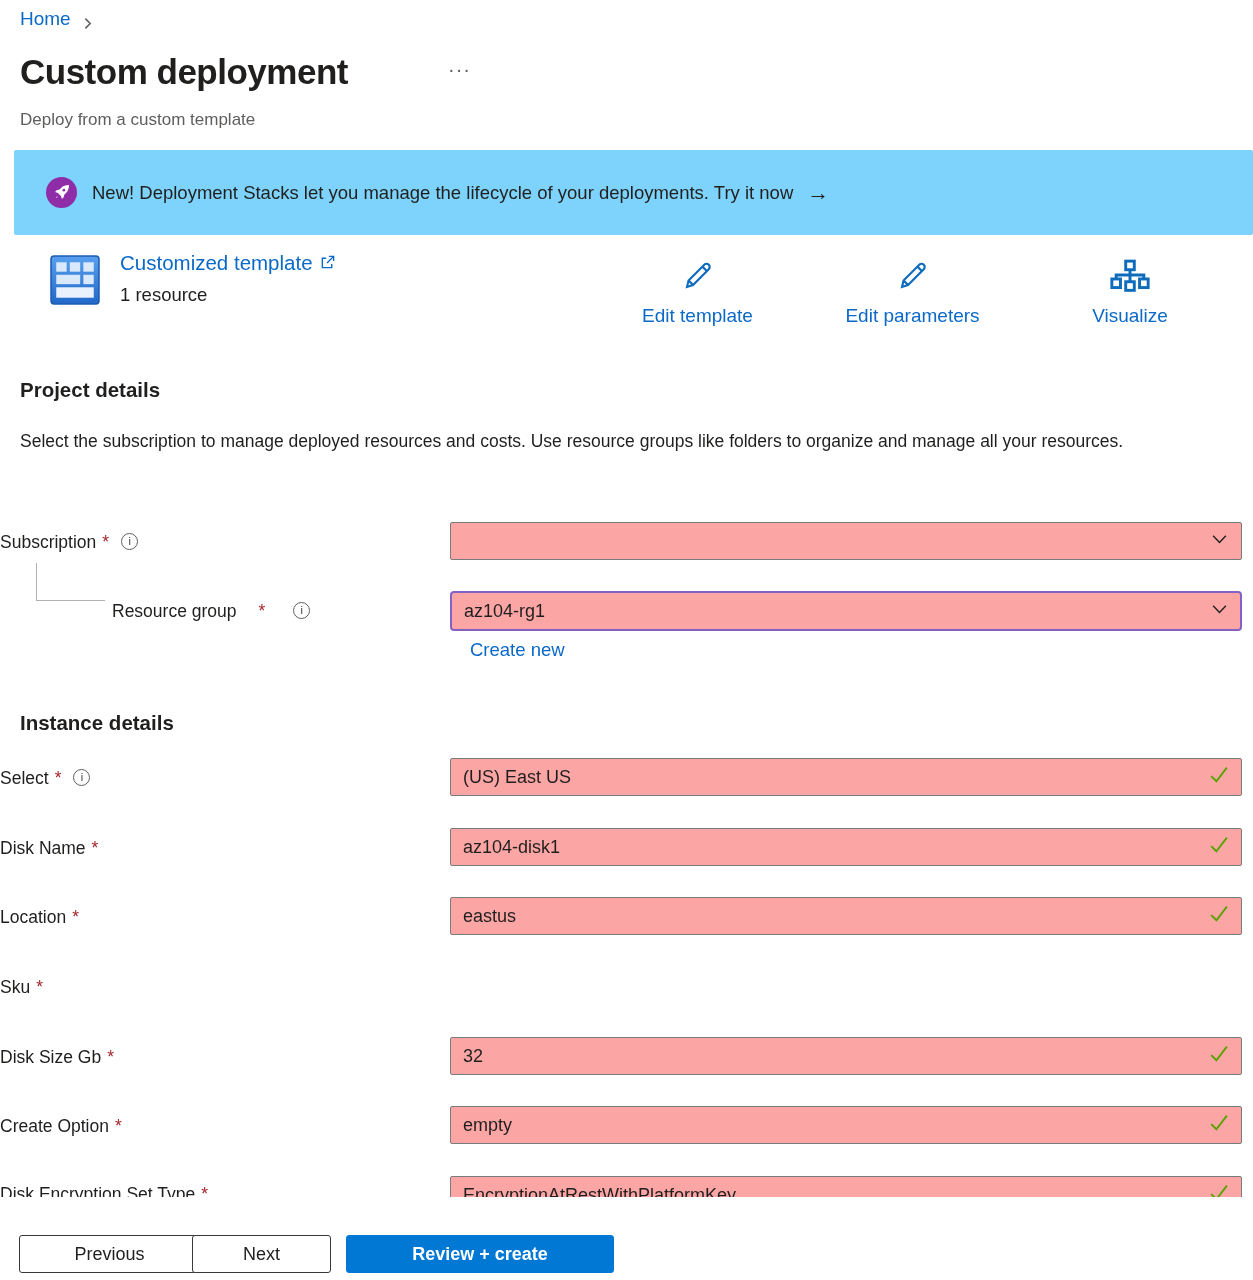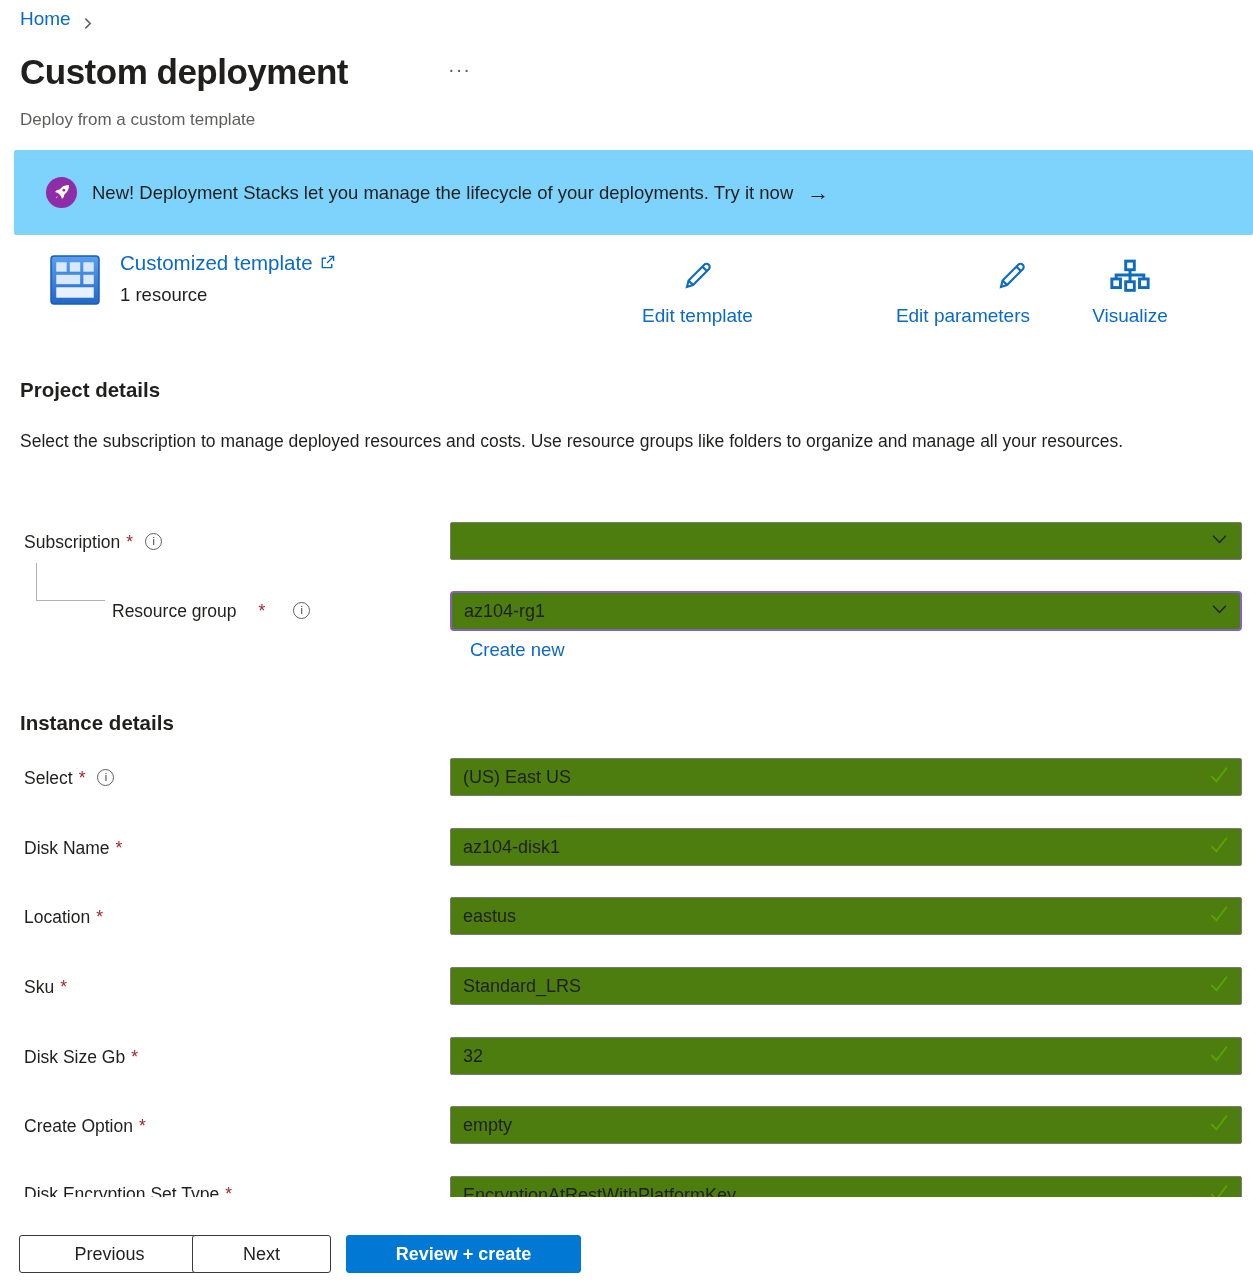--- a/index.html
+++ b/index.html
@@ -25,59 +25,59 @@
     align-items:center; justify-content:center; flex:0 0 auto; }
   .banner-text { margin-left:15px; font-size:18.5px; color:#201f1e; }
   .banner-arrow { margin-left:14px; font-size:22px; color:#201f1e; }
 
   
   .tmpl-icon { top:255px; left:50px; width:50px; height:50px; }
   .tmpl-link { top:251px; left:120px; font-size:20.5px; color:#0b69c7; display:flex; align-items:center; gap:7px; cursor:pointer; }
   .tmpl-sub { top:284px; left:120px; font-size:18.5px; color:#201f1e; }
   .toolbar { top:258px; left:600px; width:640px; display:flex; }
   .tool { display:flex; flex-direction:column; align-items:center; cursor:pointer; }
-  .tool-1 { width:195px; } .tool-2 { width:235px;align-items:flex-end; } .tool-3 { width:200px; }
+  .tool-1 { width:195px; } .tool-2 { width:235px; } .tool-3 { width:200px; }
   .tool .lbl { font-size:19px; color:#0b69c7; margin-top:6px; }
 
   
   .sec-heading { left:20px; font-size:20.5px; font-weight:bold; color:#201f1e; }
   .desc { top:426px; left:20px; width:1165px; font-size:17.5px; line-height:31px; color:#201f1e; }
 
   
   .frow { left:0; right:11px; display:flex; }
-  .flabel { width:450px; padding-left:24px; padding-top:10px; font-size:17.5px; color:#201f1e;
+  .flabel { width:450px; padding-top:10px; font-size:17.5px; color:#201f1e;
     display:flex; align-items:flex-start; }
   .flabel .txt { line-height:21px; }
   .req { color:#a4262c; margin-left:6px; line-height:21px; }
   .info-icon { width:17px; height:17px; border:1px solid #605e5c; border-radius:50%; color:#3b3a39;
     font-size:11px; line-height:15px; text-align:center; margin-left:12px; margin-top:1px; flex:0 0 auto; cursor:pointer; }
   .fctrl { flex:1; position:relative; }
   .selectbox, .tinput { width:100%; height:38px; border:1px solid #7b7b7b; border-radius:2px;
-    background:#4d7c0f; font-family:"Liberation Sans", sans-serif; font-size:18px; color:#201f1e;
+    background:#fca5a5; font-family:"Liberation Sans", sans-serif; font-size:18px; color:#201f1e;
     padding:0 40px 0 12px; display:flex; align-items:center; }
   .selectbox { cursor:pointer; }
   .rg-select { height:40px; border:2px solid #8661c5; border-radius:4px; }
   .chev { position:absolute; right:14px; top:50%; transform:translateY(-50%); pointer-events:none; }
   .check { position:absolute; right:12px; top:50%; transform:translateY(-50%); }
 
   
   .conn-v { top:563px; left:36px; width:1px; height:38px; background:#b3b0ad; }
   .conn-h { top:600px; left:36px; width:69px; height:1px; background:#b3b0ad; }
   .rg-label-indent { padding-left:112px !important;gap:16px; }
   .link-create { top:639px; left:470px; font-size:18.5px; color:#0b69c7; cursor:pointer; }
 
   
   .footer { top:1197px; left:0; width:1253px; height:83px; background:#fff; }
   .btn { position:absolute; top:38px; height:38px; border-radius:3px; font-family:"Liberation Sans", sans-serif;
     font-size:18px; cursor:pointer; }
   .btn-outline { background:#fff; border:1.5px solid #3b3a39; color:#201f1e; }
   .btn-primary { background:#0078d4; border:1px solid #0078d4; color:#fff; font-weight:bold; }
   .btn-prev { left:19px; width:181px; }
   .btn-next { left:192px; width:139px; }
-  .btn-review { left:346px; width:235px; }
+  .btn-review { left:346px; width:268px; }
 </style>
 </head>
 <body>
 
 <div id="stage">
 
   <div class="abs breadcrumb">
     <span class="crumb-link">Home</span>
     <span class="crumb-sep">
       <svg width="13" height="13" viewBox="0 0 12 12">
@@ -259,28 +259,20 @@
           </svg>
       </span>
     </div>
   </div>
 
   <div class="abs frow" style="top:967px">
     <div class="flabel">
       <span class="txt">Sku</span>
       <span class="req">*</span>
     </div>
-    <div class="fctrl">
-      <input class="tinput" readonly="" value="Standard_LRS" style="">
-      <span class="check">
-        <svg width="23" height="23" viewBox="0 0 22 22">
-            <polyline points="4,12 9,17 19,4" fill="none" stroke="#57a300" stroke-width="1.8"></polyline>
-          </svg>
-      </span>
-    </div>
   </div>
 
   <div class="abs frow" style="top:1037px">
     <div class="flabel">
       <span class="txt">Disk Size Gb</span>
       <span class="req">*</span>
     </div>
     <div class="fctrl">
       <input class="tinput" readonly="" value="32" style="">
       <span class="check">

